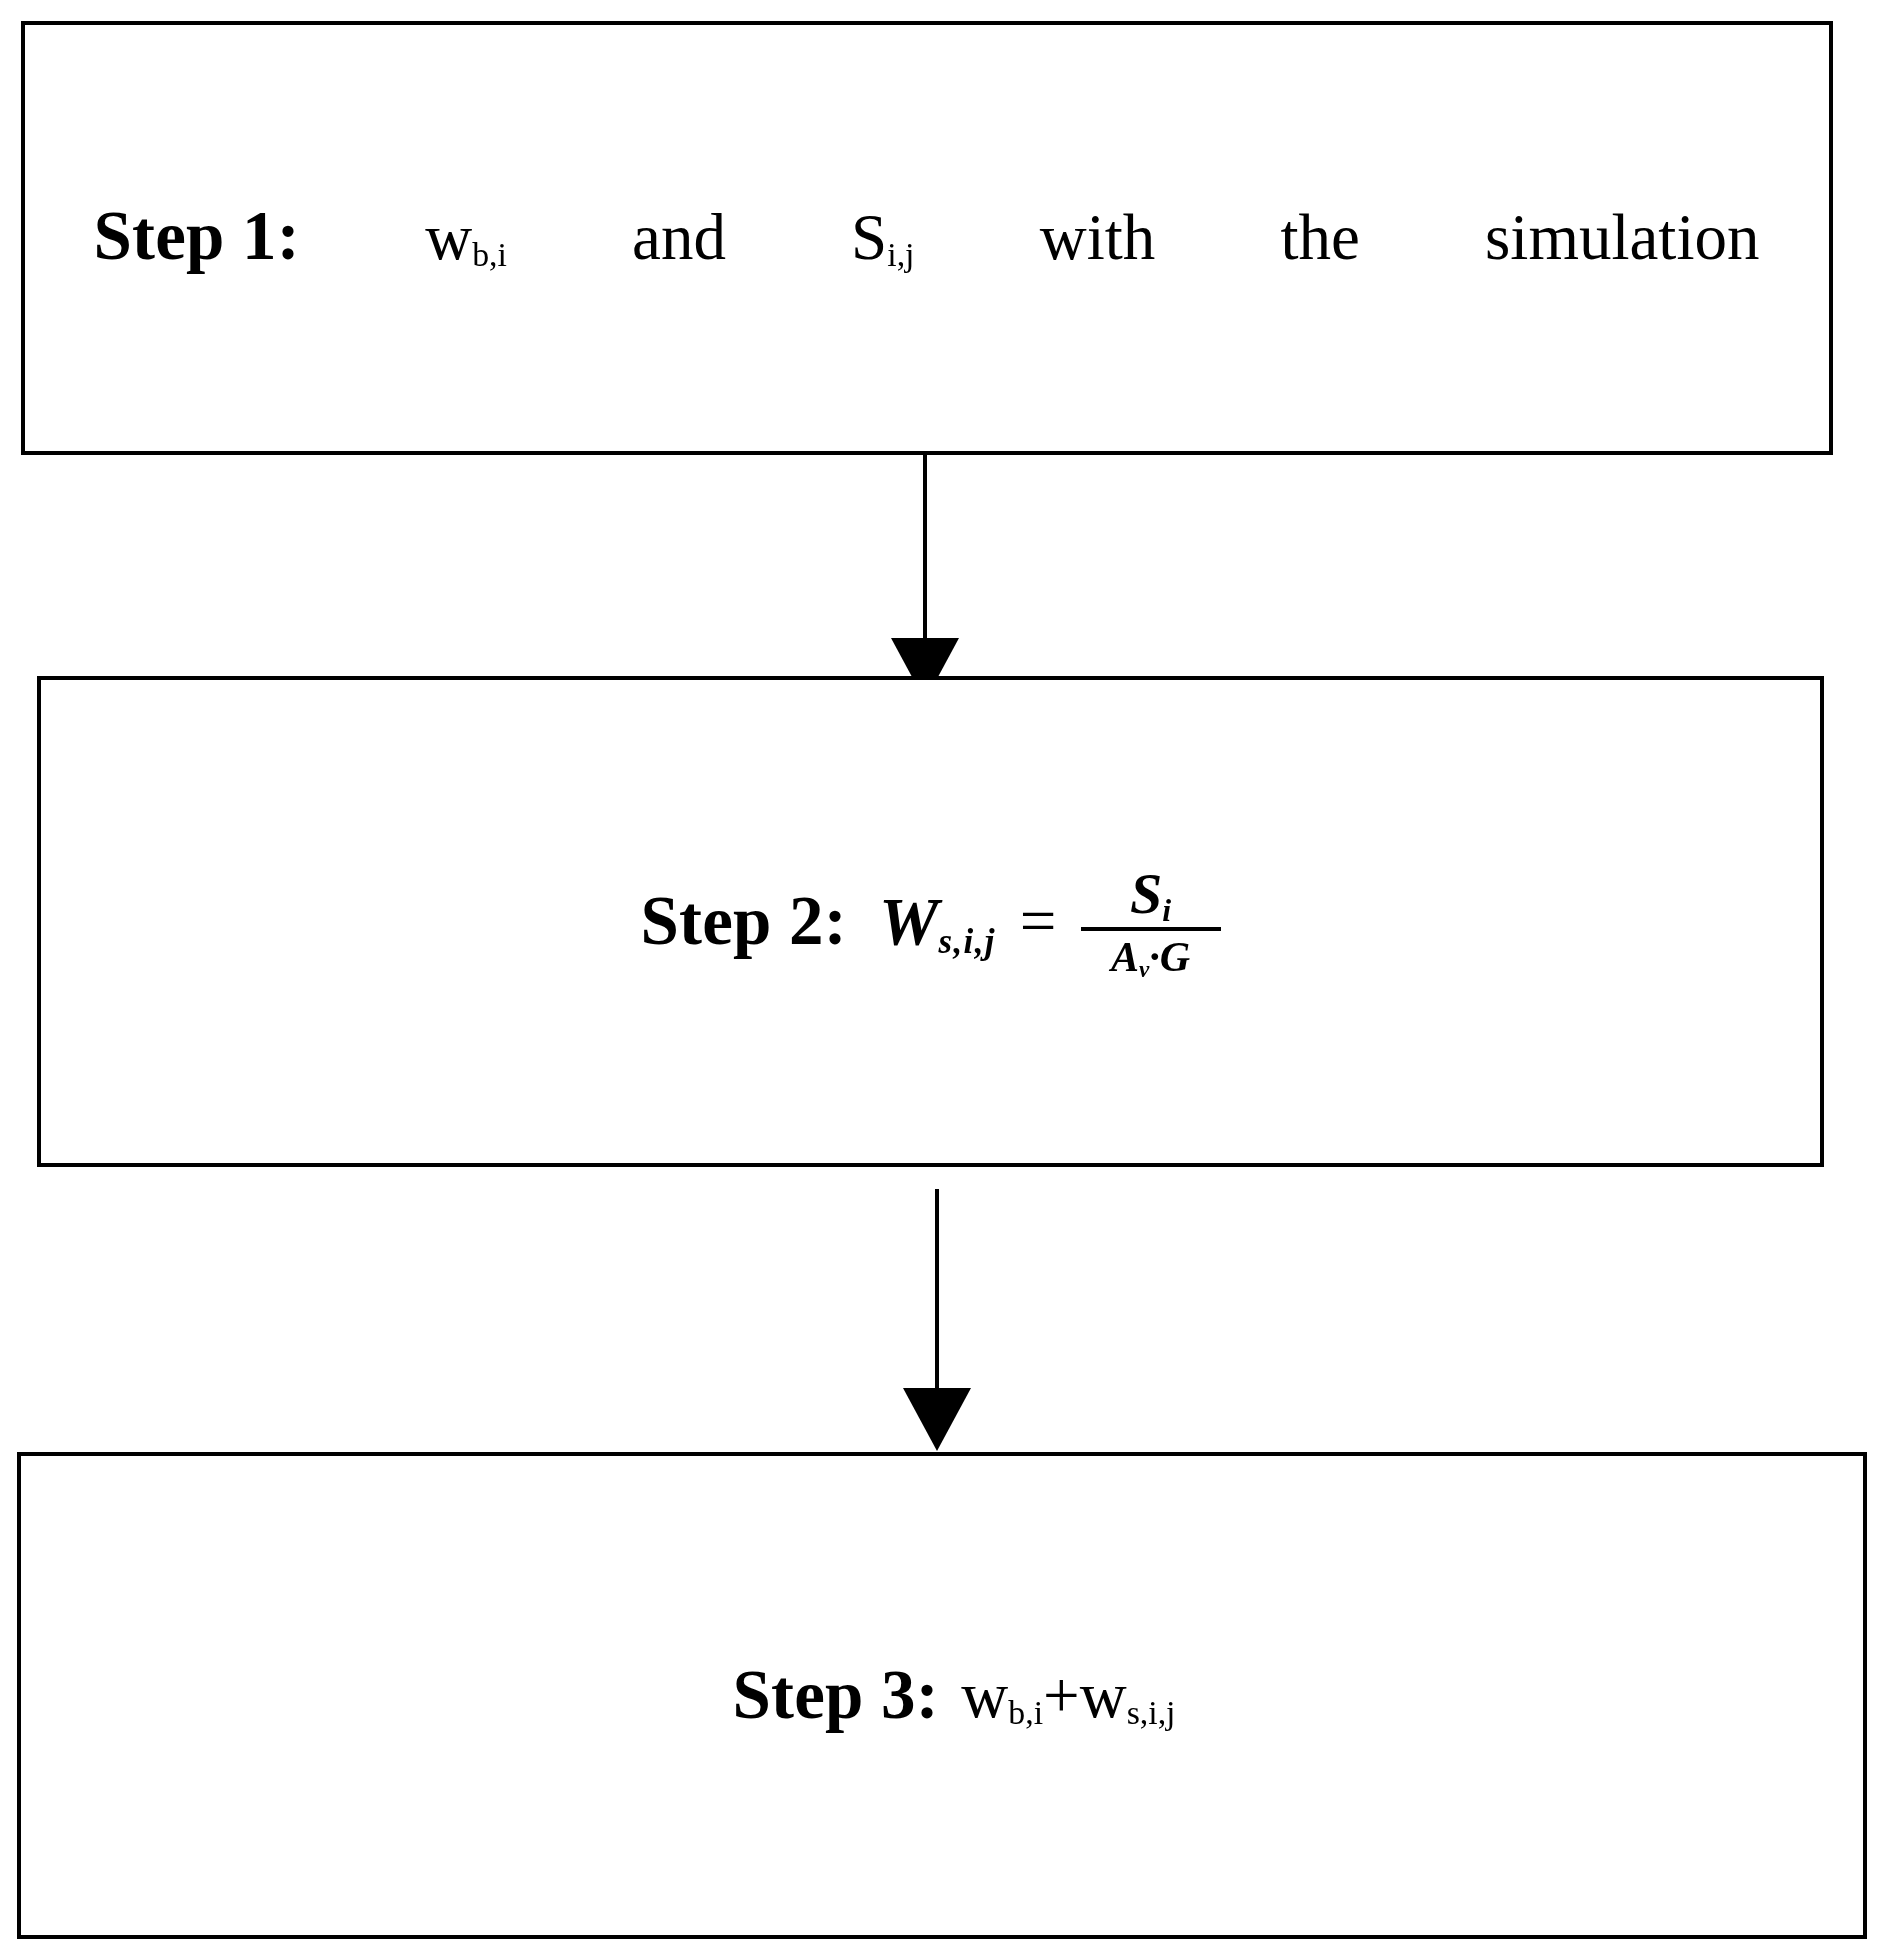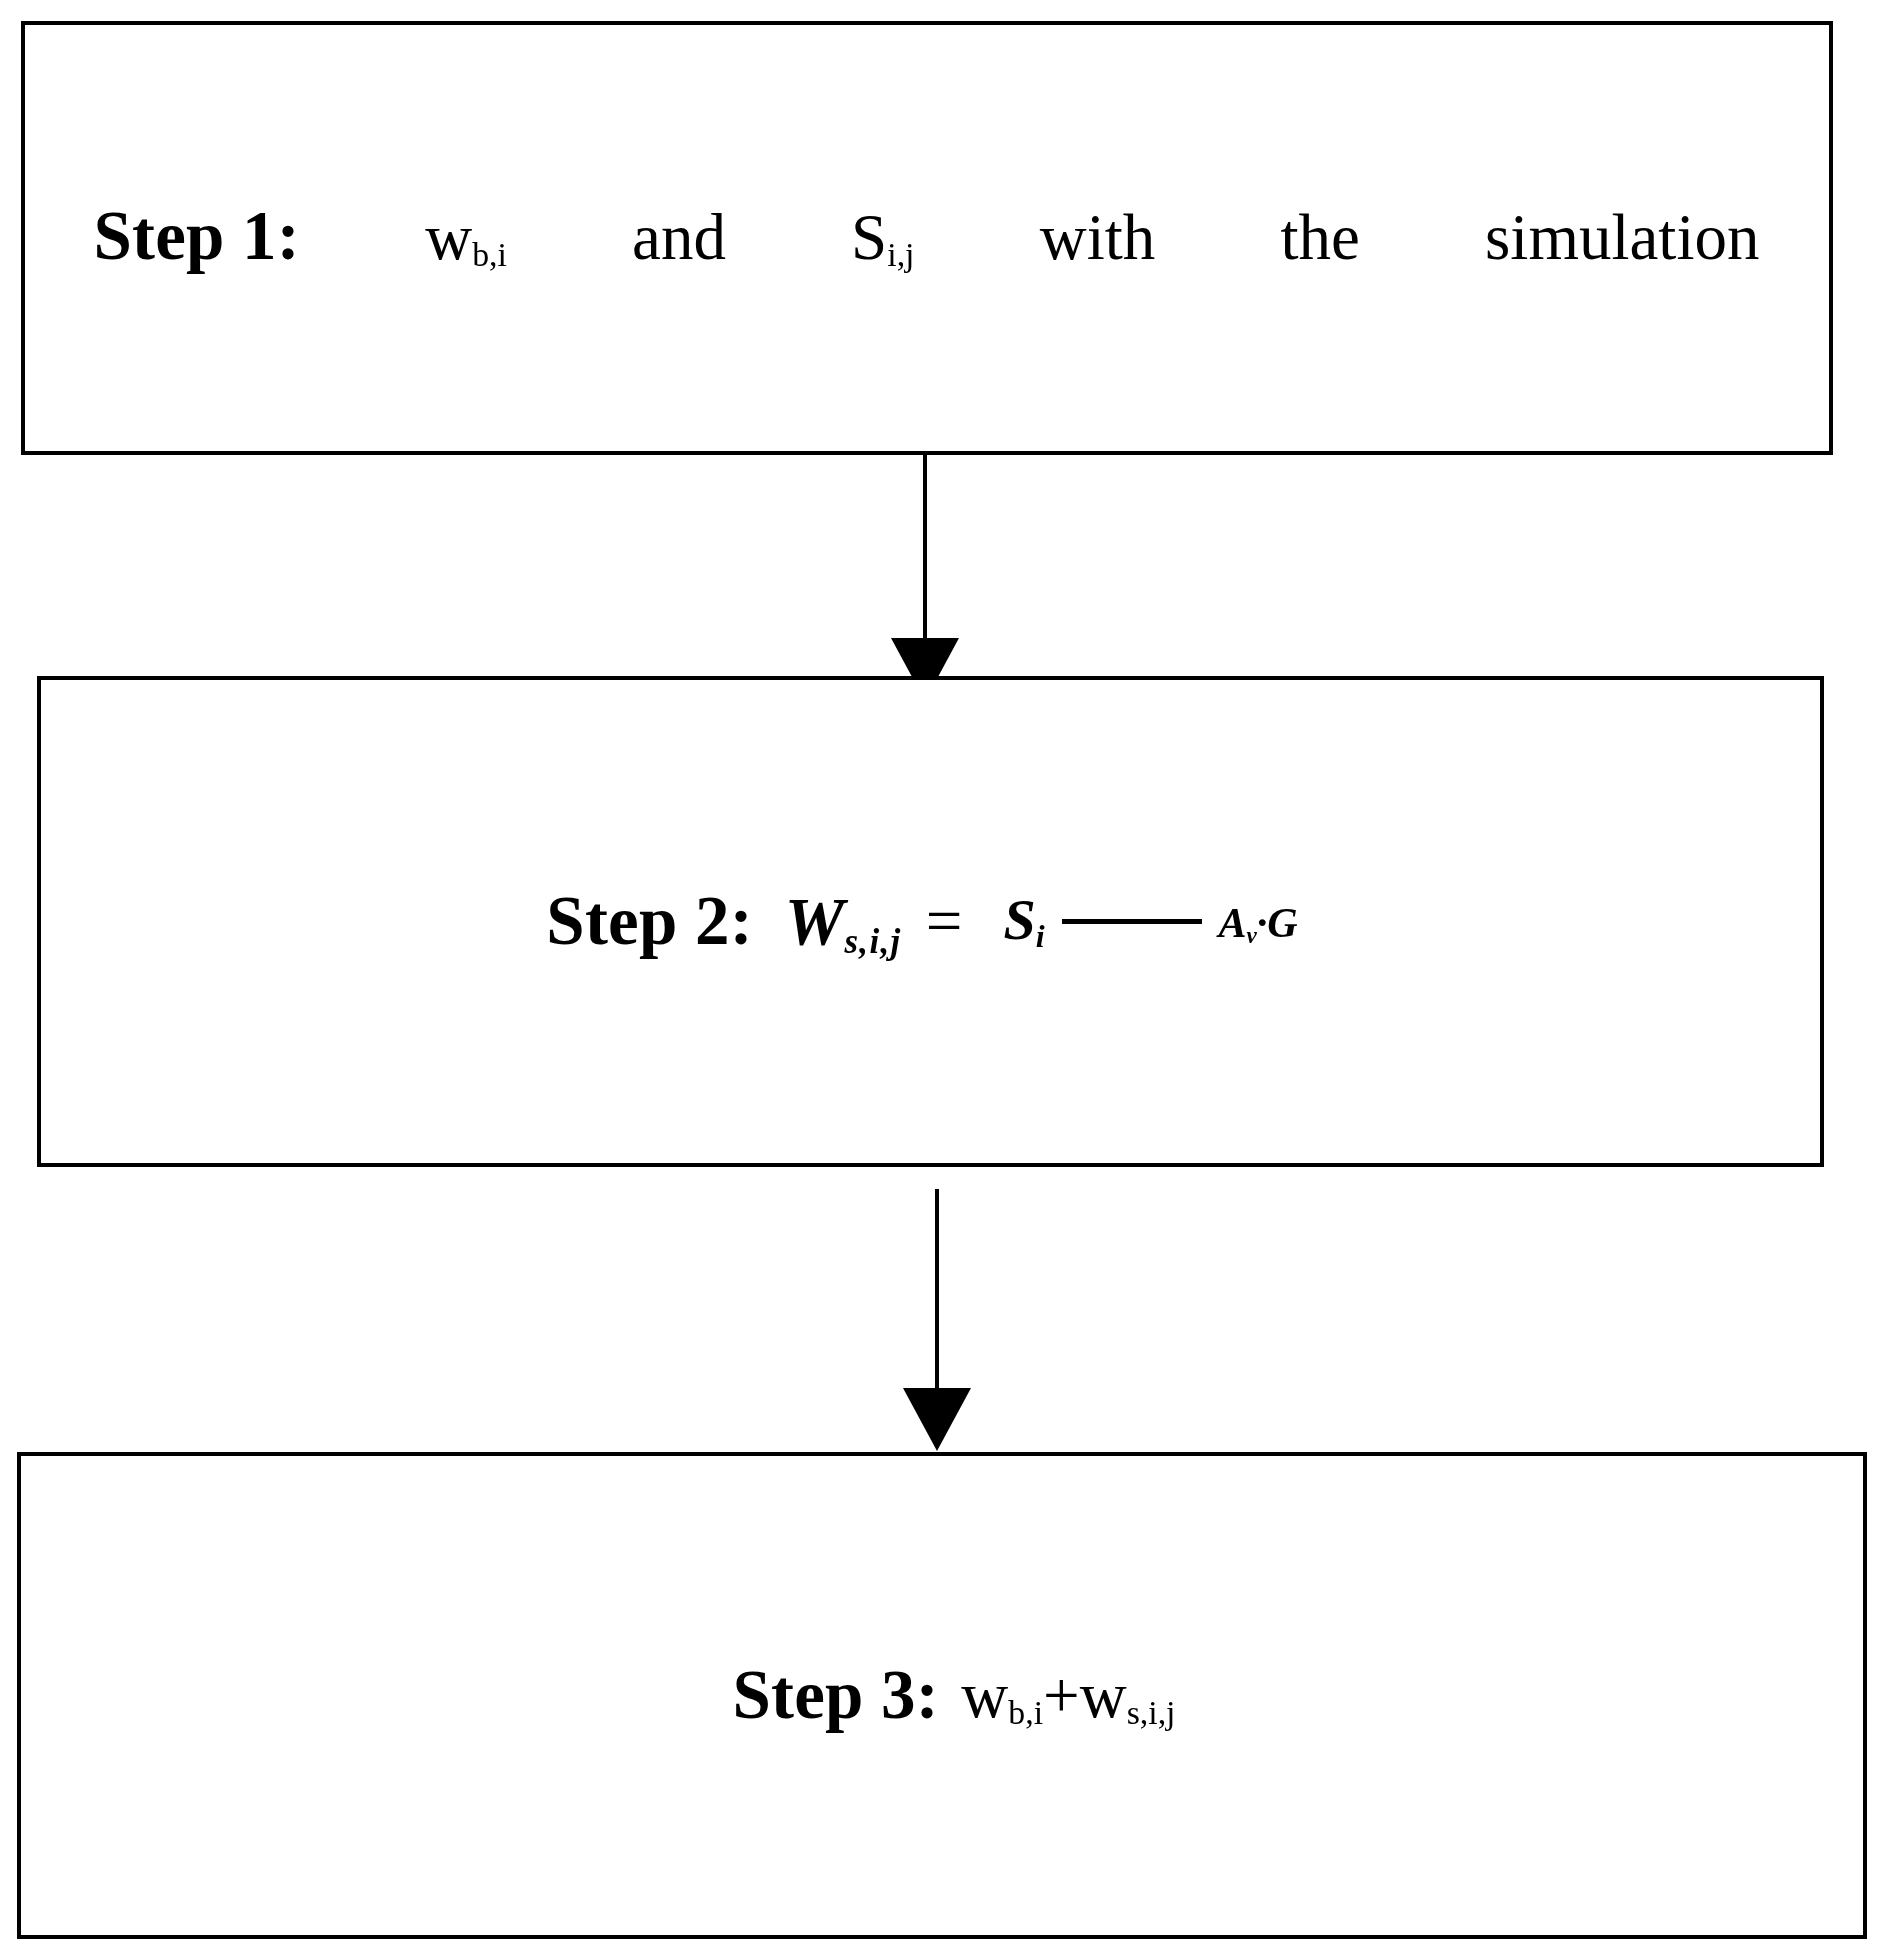--- a/index.html
+++ b/index.html
@@ -101,21 +101,21 @@
     letter-spacing: 0.04em;
   }
   .math .eq {
     font-style: normal;
     font-weight: normal;
     margin: 0 24px;
     font-size: 65px;
   }
   .frac {
     display: inline-flex;
-    flex-direction: row;
+    flex-direction: column;
     align-items: center;
     vertical-align: middle;
     line-height: 1.05;
   }
   .frac .num {
     padding: 0 17px 1.9px 17px;
     font-size: 58px;
   }
   .frac .bar {
     width: 100%;

